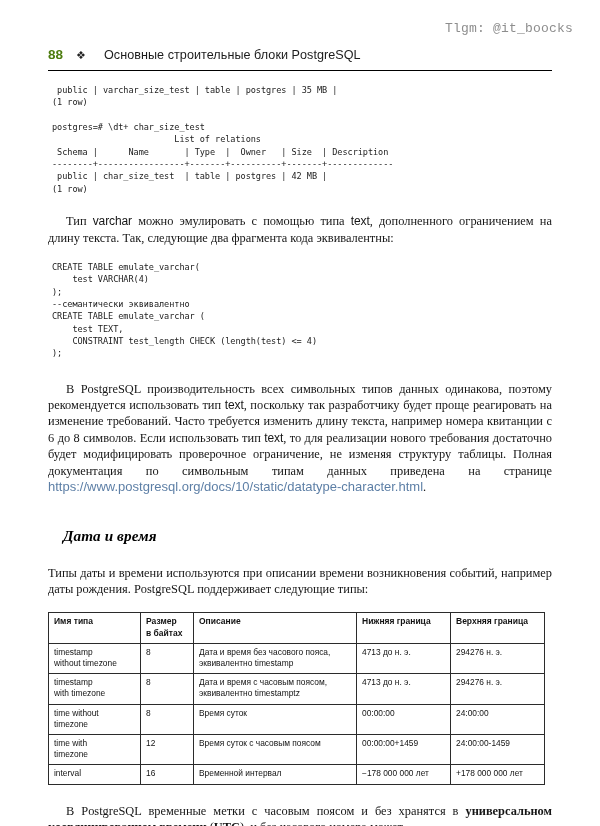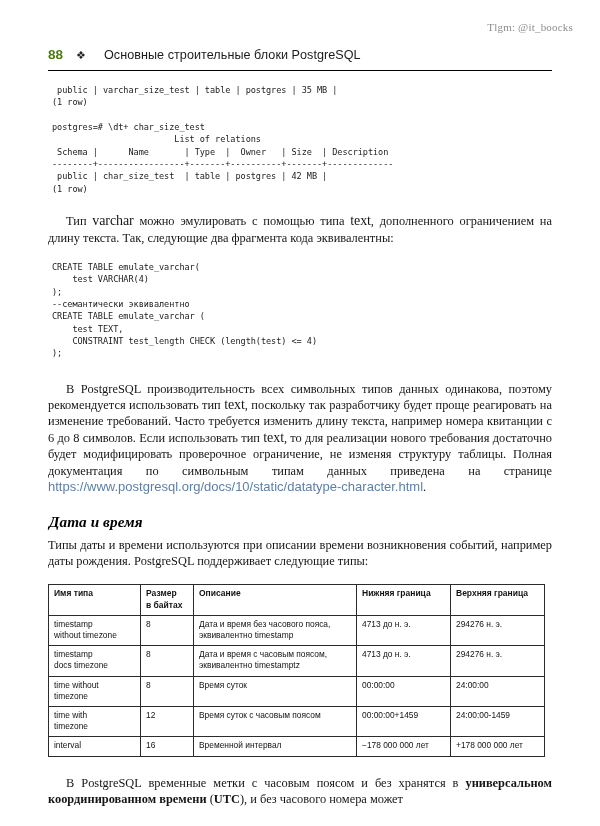--- a/index.html
+++ b/index.html
@@ -22,22 +22,22 @@
     width: 600px;
     height: 826px;
     background: #fff;
   }
 
   
   .watermark {
     position: absolute;
     top: 21px;
     right: 27px;
-    font-family: Liberation Serif, serif;
-    font-size: 11px;
+    font-family: Liberation Mono, monospace;
+    font-size: 13px;
     color: #8d8d8d;
     letter-spacing: .2px;
     white-space: nowrap;
     margin-left: 24px;
   }
 
   
   .running-head {
     position: absolute;
     top: 47px;
@@ -101,34 +101,34 @@
     margin: 0;
     font-size: 12.4px;
     line-height: 16.4px;
     text-align: justify;
     text-justify: inter-word;
     color: #161616;
     hyphens: manual;
   }
   p.body.indent { text-indent: 18px; }
   .mono-inline {
-    font-family: Liberation Serif, serif;
-    font-size: 14px;
+    font-family: Liberation Sans, sans-serif;
+    font-size: 12px;
     letter-spacing: -0.1px;
   }
   .link {
     color: #5d7fa6;
     font-family: "Liberation Sans", sans-serif;
     font-size: 13px;
   }
   .bold { font-weight: bold; }
 
   
   h2.sect {
-    margin: 1px;
+    margin: 15px;
     font-family: "Liberation Serif", serif;
     font-weight: bold;
     font-style: italic;
     font-size: 15.2px;
     line-height: 19px;
     color: #000;
     letter-spacing: .1px;
   }
 
   
@@ -258,21 +258,21 @@
           <td>
             <span class="cell-line">Дата и время без часового пояса,</span>
             <span class="cell-line">эквивалентно timestamp</span>
           </td>
           <td>4713 до н. э.</td>
           <td>294276 н. э.</td>
         </tr>
         <tr>
           <td>
             <span class="cell-line">timestamp</span>
-            <span class="cell-line">docs timezone</span>
+            <span class="cell-line">with timezone</span>
           </td>
           <td>8</td>
           <td>
             <span class="cell-line">Дата и время с часовым поясом,</span>
             <span class="cell-line">эквивалентно timestamptz</span>
           </td>
           <td>4713 до н. э.</td>
           <td>294276 н. э.</td>
         </tr>
         <tr>

